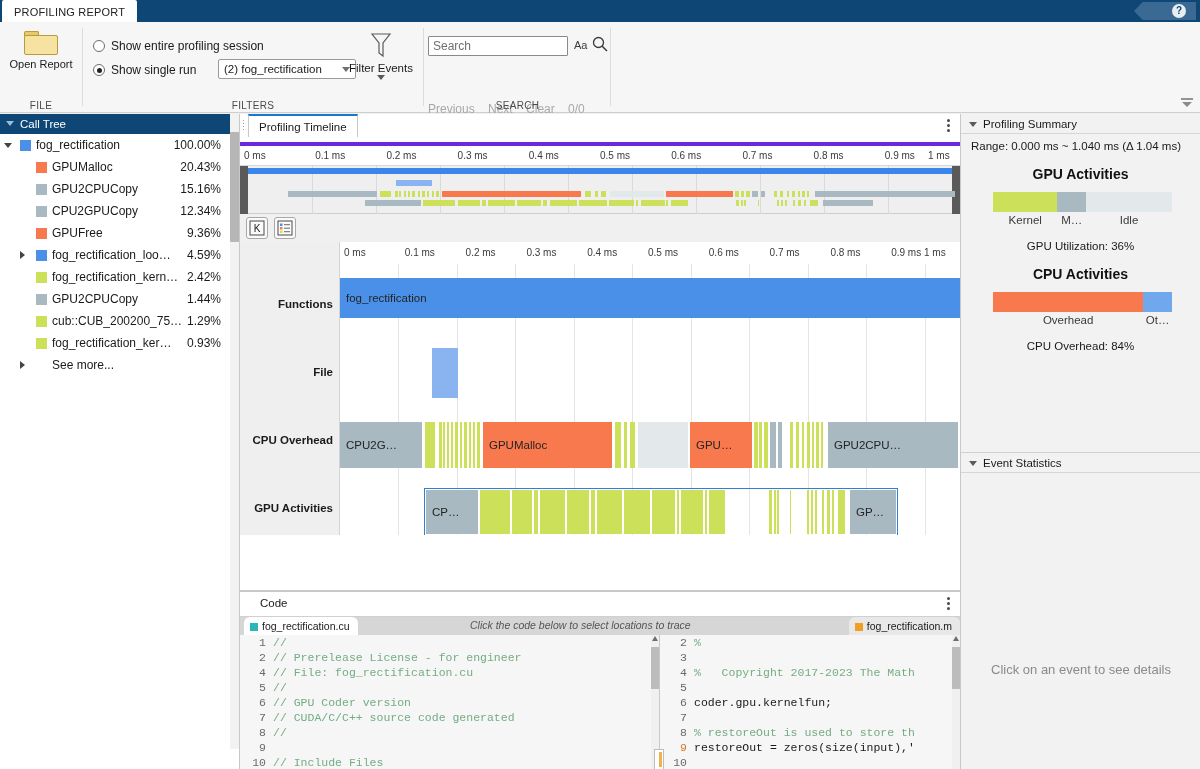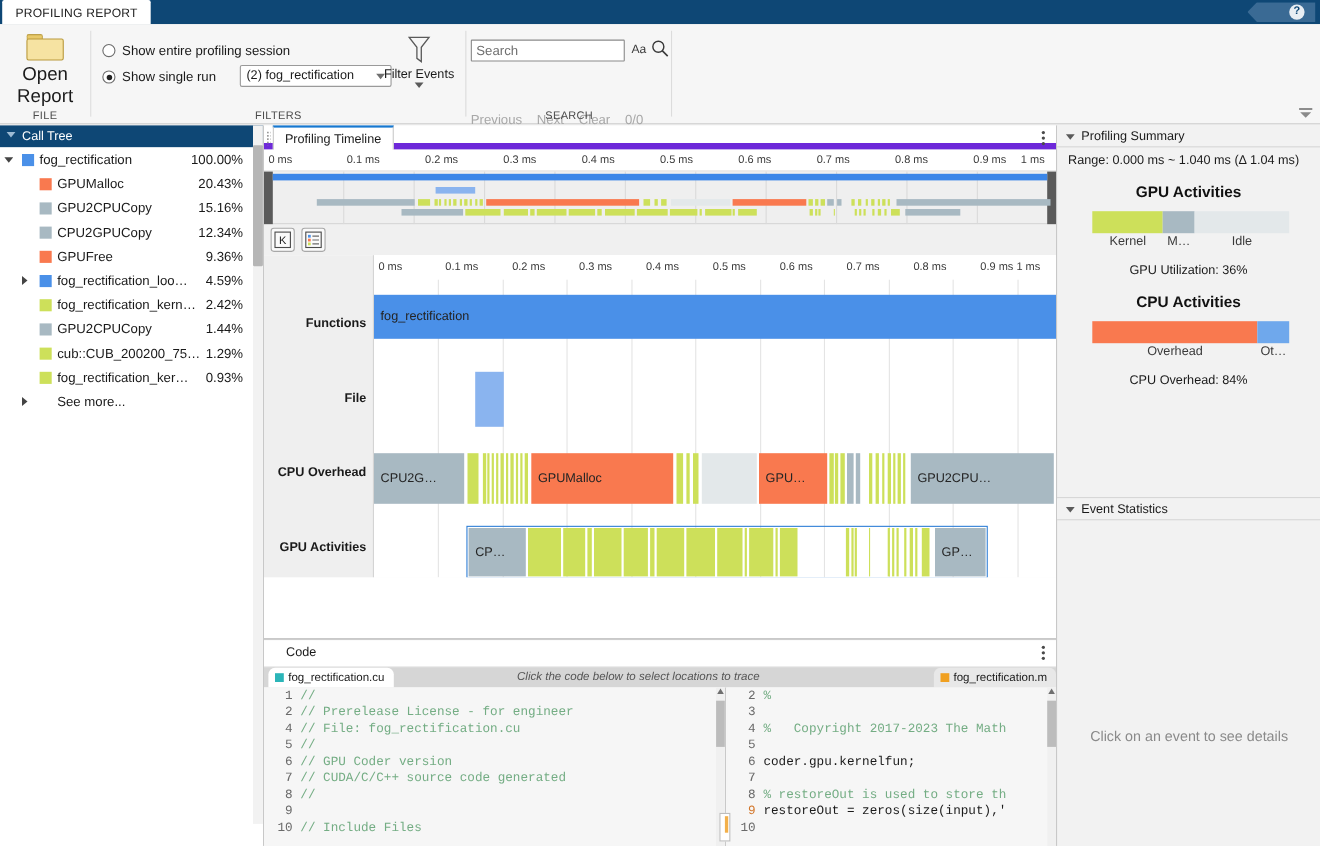--- a/index.html
+++ b/index.html
@@ -66,21 +66,21 @@
   }
   .folder-icon .tab {
     position: absolute; left: 0; top: 0; width: 15px; height: 5px;
     background: #e8c96a; border: 1px solid #b99a3d;
     border-bottom: none; border-top-left-radius: 2px; border-top-right-radius: 2px;
   }
   .folder-icon .body {
     position: absolute; left: 0; top: 4px; width: 34px; height: 20px;
     background: #f6e3a2; border: 1px solid #b99a3d; border-radius: 2px;
   }
-  .open-report-label { font-size: 17px; color: #1a1a1a; }
+  .open-report-label { font-size: 11px; color: #1a1a1a; }
 
   
   .g-filters { left: 83px; width: 340px; }
   .radio-row { position: absolute; left: 10px; font-size: 12px; color: #1a1a1a; }
   .radio-row.r1 { top: 17px; }
   .radio-row.r2 { top: 41px; }
   .radio {
     display: inline-block; width: 12px; height: 12px; border-radius: 50%;
     border: 1px solid #6d6d6d; background: #fff; vertical-align: -2px;
     margin-right: 6px; position: relative;
@@ -169,21 +169,21 @@
   .tree-scrollbar {
     position: absolute; right: 0; top: 0; width: 9px; height: 635px; background: #f2f2f2;
   }
   .tree-thumb {
     position: absolute; right: 0; top: 18px; width: 9px; height: 110px; background: #b6b6b6; border-radius: 1px;
   }
 
   
   .center { position: absolute; left: 240px; top: 114px; width: 720px; height: 655px; background: #f0f0f0; }
   .dock-tabbar {
-    position: relative; height: 22px; background: #fff; border-bottom: 6px solid #6d28d9;
+    position: relative; height: 32px; background: #fff; border-bottom: 4px solid #6d28d9;
   }
   .dock-grip {
     position: absolute; left: 2px; top: 5px; width: 4px; height: 13px;
     background-image: radial-gradient(#9a9a9a 40%, transparent 41%);
     background-size: 3px 3px;
   }
   .dock-tab {
     position: absolute; left: 8px; top: 0; height: 23px; padding: 0 10px;
     background: #fff; border-top: 2px solid #1778d0;
     border-left: 1px solid #c9c9c9; border-right: 1px solid #c9c9c9;

